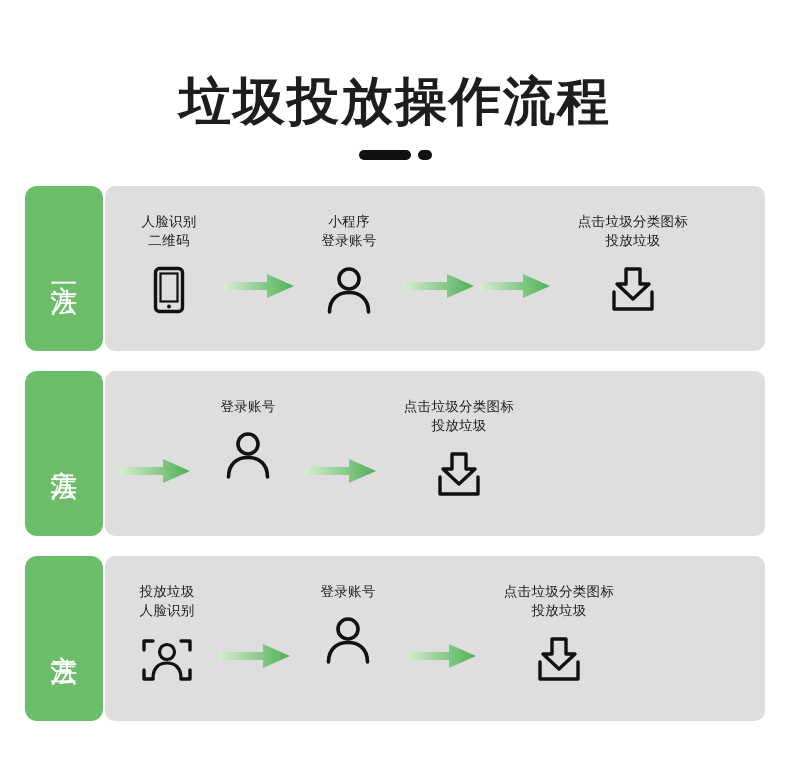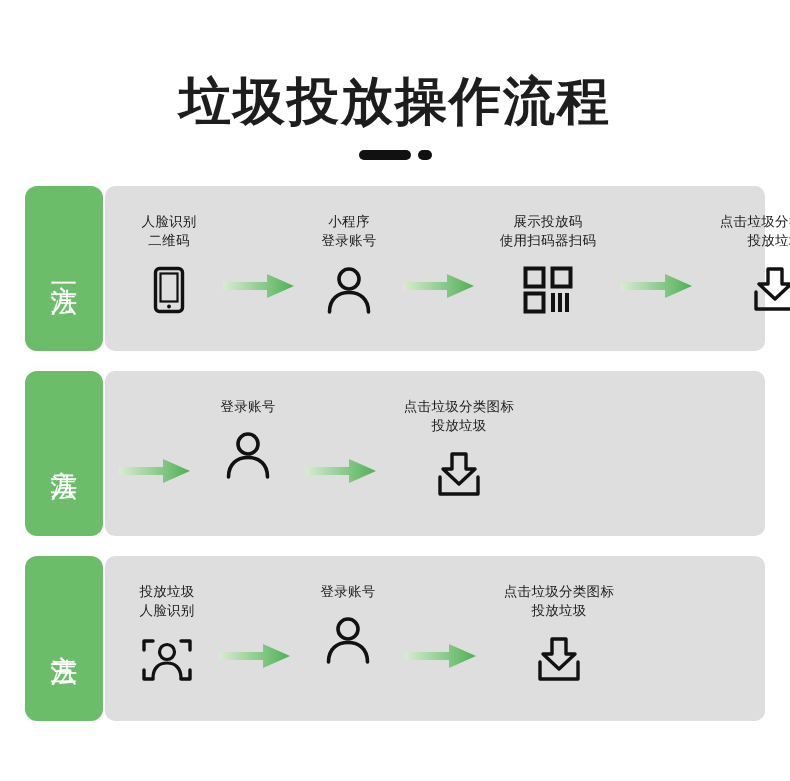--- a/index.html
+++ b/index.html
@@ -218,34 +218,20 @@
           <defs>
             <linearGradient id="ag2" x1="0" y1="0" x2="1" y2="0">
               <stop offset="0%" stop-color="#d8ecd2"></stop>
               <stop offset="100%" stop-color="#4fb055"></stop>
             </linearGradient>
           </defs>
           <path d="M0,9 L44,9 L44,1 L71,13 L44,25 L44,17 L0,17 Z" fill="url(#ag2)"></path>
         </svg>
       </div>
 
-      <div class="step s3">
-        <div class="step-label">展示投放码
-使用扫码器扫码</div>
-        <div class="step-icon">
-          <svg width="50" height="48" viewBox="0 0 50 48">
-            <rect x="2.5" y="2.5" width="18" height="18" fill="none" stroke="#111" stroke-width="4"></rect>
-            <rect x="29.5" y="2.5" width="18" height="18" fill="none" stroke="#111" stroke-width="4"></rect>
-            <rect x="2.5" y="27.5" width="18" height="18" fill="none" stroke="#111" stroke-width="4"></rect>
-            <rect x="28" y="27" width="4" height="19" fill="#111"></rect>
-            <rect x="35" y="27" width="4" height="19" fill="#111"></rect>
-            <rect x="42" y="27" width="4" height="19" fill="#111"></rect>
-          </svg>
-        </div>
-      </div>
 
       <div class="arrow-cell">
         <svg width="72" height="26" viewBox="0 0 72 26">
           <defs>
             <linearGradient id="ag3" x1="0" y1="0" x2="1" y2="0">
               <stop offset="0%" stop-color="#d8ecd2"></stop>
               <stop offset="100%" stop-color="#4fb055"></stop>
             </linearGradient>
           </defs>
           <path d="M0,9 L44,9 L44,1 L71,13 L44,25 L44,17 L0,17 Z" fill="url(#ag3)"></path>

